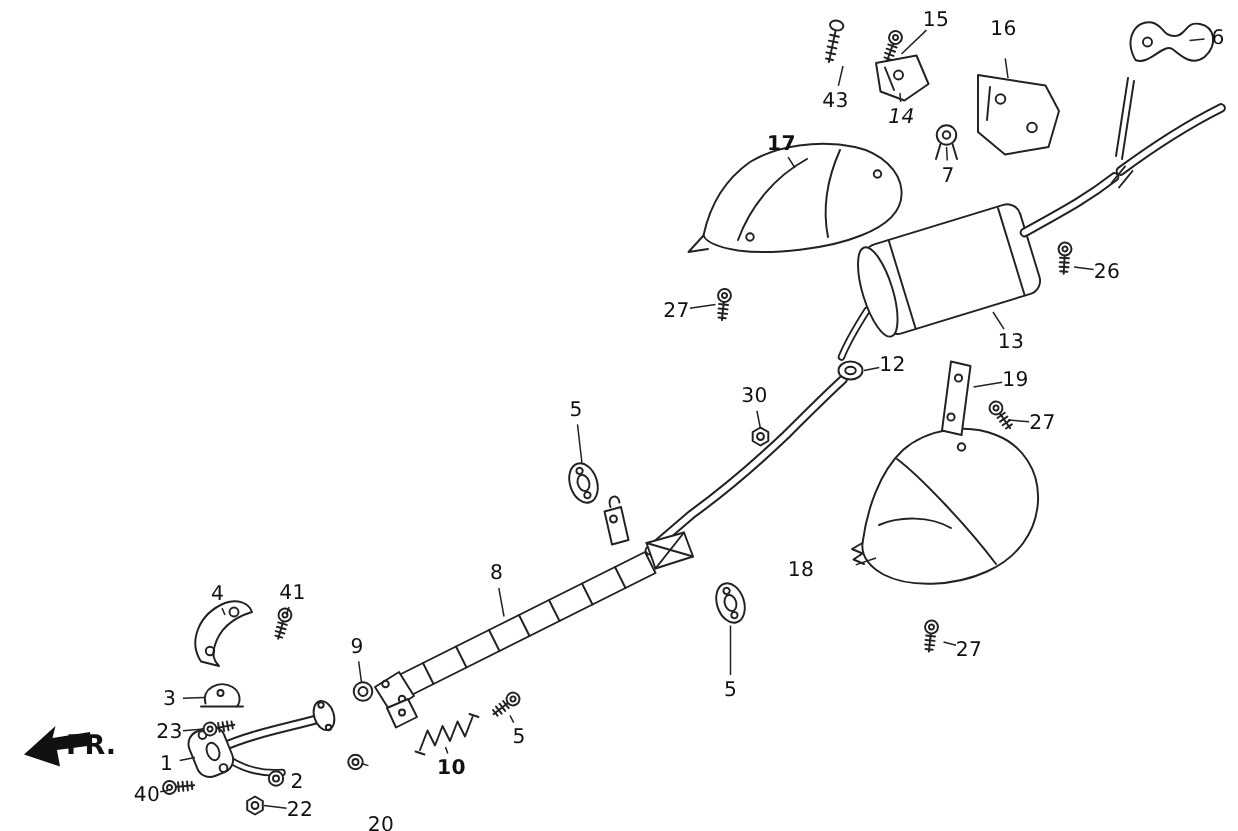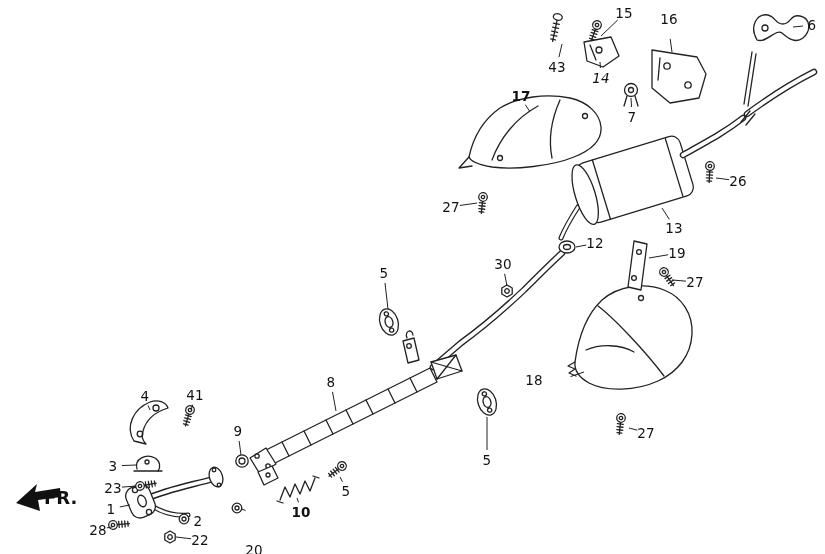--- a/index.html
+++ b/index.html
@@ -330,21 +330,21 @@
       <div class="callout" style="left: 534px; top: 380px;">18</div>
       <div class="callout" style="left: 331px; top: 382px;">8</div>
       <div class="callout" style="left: 145px; top: 396px;">4</div>
       <div class="callout" style="left: 195px; top: 395px;">41</div>
       <div class="callout" style="left: 238px; top: 431px;">9</div>
       <div class="callout" style="left: 487px; top: 460px;">5</div>
       <div class="callout" style="left: 646px; top: 433px;">27</div>
       <div class="callout" style="left: 113px; top: 466px;">3</div>
       <div class="callout" style="left: 113px; top: 488px;">23</div>
       <div class="callout" style="left: 111px; top: 509px;">1</div>
-      <div class="callout" style="left: 98px; top: 530px;">28</div>
+      <div class="callout" style="left: 98px; top: 530px;">40</div>
       <div class="callout" style="left: 198px; top: 521px;">2</div>
       <div class="callout" style="left: 254px; top: 514px; margin-top: 36px;">20</div>
       <div class="callout" style="left: 301px; top: 512px; font-weight: bold;">10</div>
       <div class="callout" style="left: 346px; top: 491px;">5</div>
       <div class="callout" style="left: 200px; top: 540px;">22</div>
     </div>
 
   <div class="fr-label">FR.</div>
 
 </div>

